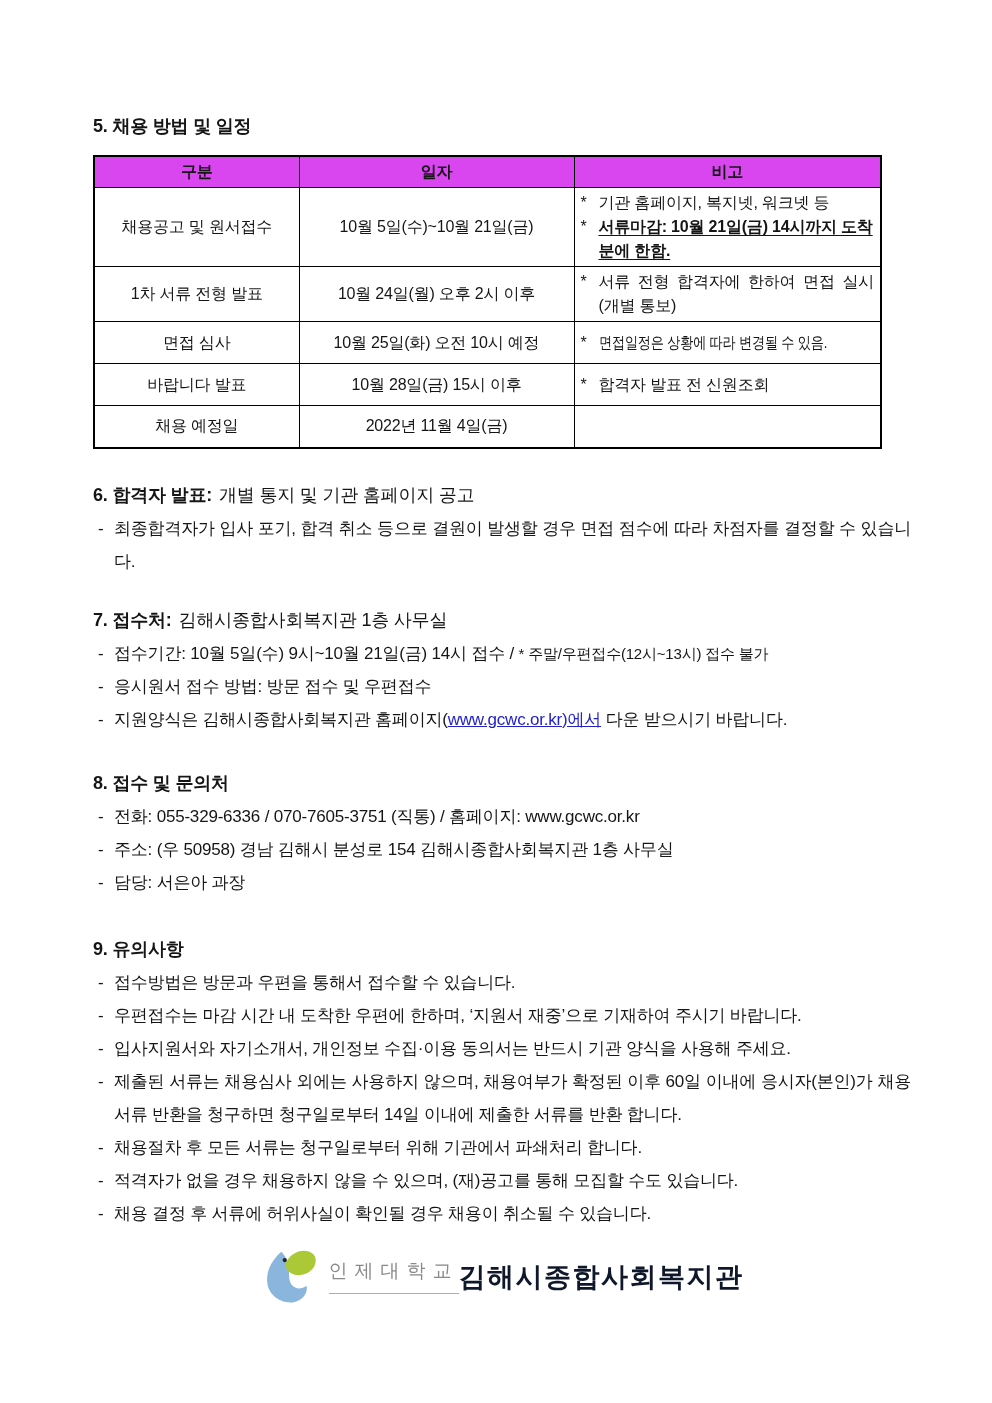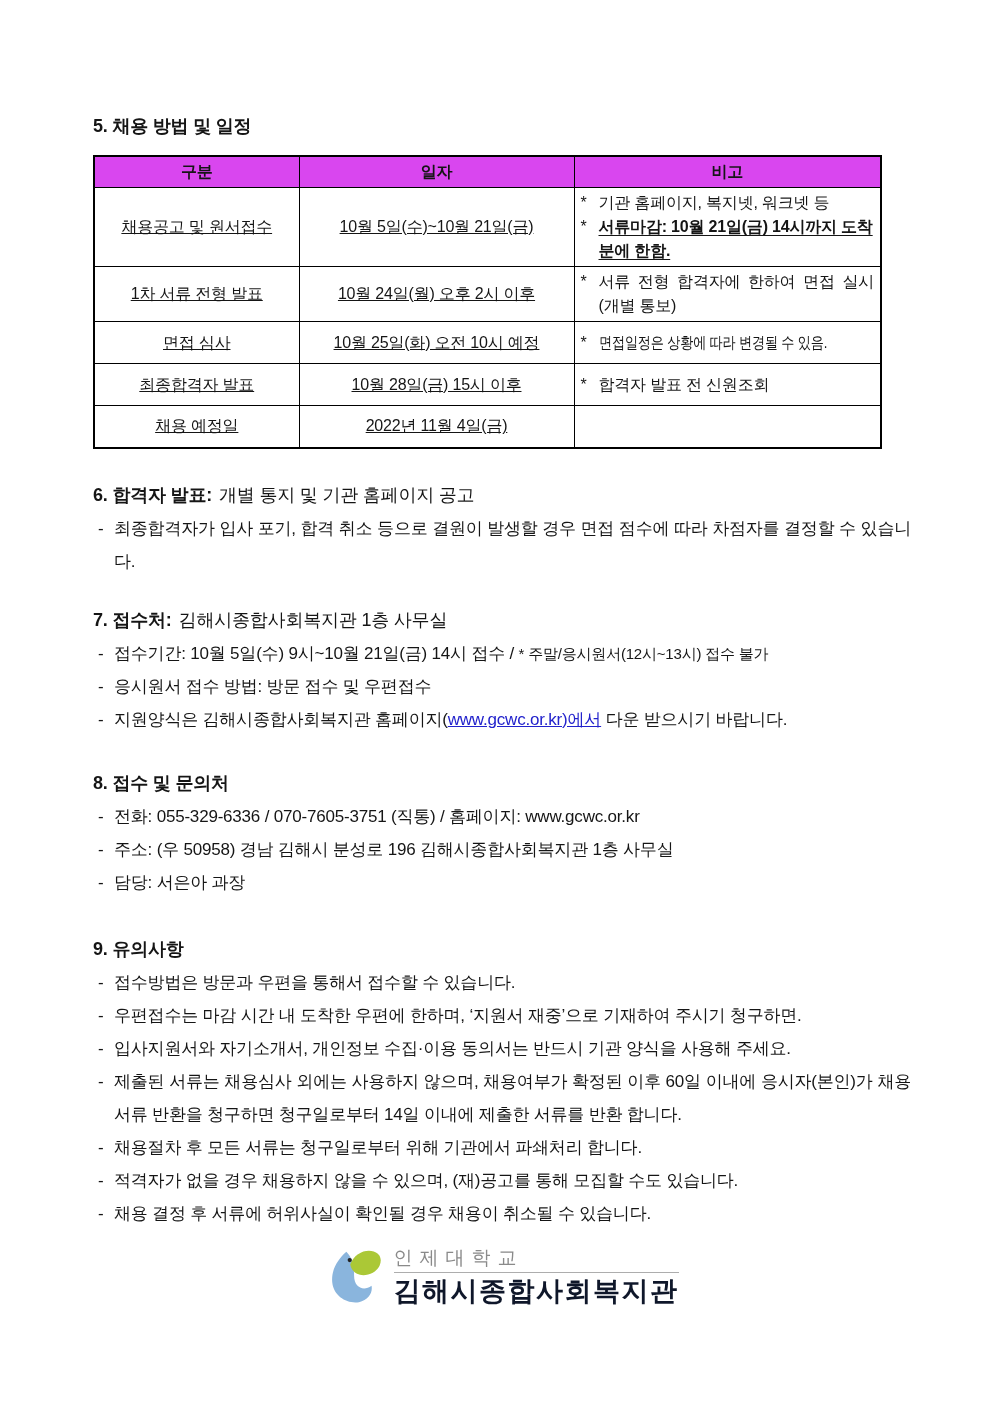--- a/index.html
+++ b/index.html
@@ -9,21 +9,21 @@
 
   .sec-head{font-size:18px;font-weight:bold;line-height:33px;white-space:nowrap;}
   .sec-head .ht{font-weight:normal;margin-left:7px;}
 
   
   table.sched{border-collapse:collapse;width:787px;margin-top:12px;table-layout:fixed;}
   table.sched,table.sched th,table.sched td{border:1px solid #000;}
   table.sched{border-width:2px;}
   table.sched th{background:#d946ef;font-size:16px;font-weight:bold;height:30px;padding:0;}
   table.sched td{font-size:16px;line-height:24px;padding:3px 6px;vertical-align:middle;}
-  td.c-cat,td.c-date{text-align:center;text-decoration:underline;}
+  td.c-cat,td.c-date{text-align:center;}
   td.c-rem{padding-left:8px;}
   .rem{display:flex;align-items:flex-start;}
   .rem .mk{width:18px;flex:0 0 18px;text-align:left;}
   .rem .rt{flex:1;word-break:break-all;}
   .rem .rt.justify{text-align:justify;}
   .rem .rt.bu{font-weight:bold;text-decoration:underline;text-underline-offset:3px;}
   .rem .rt.condensed{transform:scaleX(0.82);transform-origin:left center;white-space:nowrap;}
   tr.h74{height:74px;} tr.h52{height:52px;} tr.h42{height:42px;padding-left:36px;}
 
   
@@ -35,21 +35,21 @@
   .bullet .bt.justify{text-align:justify;}
   .link{color:#2222cc;text-decoration:underline;cursor:pointer;}
   .note-small{font-size:15px;}
 
   .gap26{margin-bottom:26px;} .gap31{margin-bottom:31px;}
   .gap34{margin-bottom:34px;}
 
   
   .logo{display:flex;justify-content:center;align-items:center;margin-top:16px;}
   .logo-mark{width:62px;height:62px;margin-right:6px;flex:0 0 62px;}
-  .logo-text{display:flex;flex-direction:column;}
+  .logo-text{display:flex;flex-direction:row;}
   .logo-univ{font-size:19px;color:#8a8a8a;letter-spacing:7px;line-height:24px;
              border-bottom:1px solid #adadad;padding-bottom:2px;}
   .logo-center{font-size:27px;font-weight:bold;color:#0f172a;letter-spacing:1.5px;line-height:34px;margin-top:1px;text-align:right;}
 </style>
 </head>
 <body>
 
 <div class="page">
   <div class="content">
 
@@ -99,21 +99,21 @@
           <td class="c-cat">면접 심사</td>
           <td class="c-date">10월 25일(화) 오전 10시 예정</td>
           <td class="c-rem">
             <div class="rem">
               <span class="mk">*</span>
               <div class="rt condensed">면접일정은 상황에 따라 변경될 수 있음.</div>
             </div>
           </td>
         </tr>
         <tr class="h42">
-          <td class="c-cat">최종합격자 발표</td>
+          <td class="c-cat">바랍니다 발표</td>
           <td class="c-date">10월 28일(금) 15시 이후</td>
           <td class="c-rem">
             <div class="rem">
               <span class="mk">*</span>
               <div class="rt">합격자 발표 전 신원조회</div>
             </div>
           </td>
         </tr>
         <tr class="h42">
           <td class="c-cat">채용 예정일</td>
@@ -132,21 +132,21 @@
         <div class="bt justify">최종합격자가 입사 포기, 합격 취소 등으로 결원이 발생할 경우 면접 점수에 따라 차점자를 결정할 수 있습니다.</div>
       </div>
     </div>
 
     <div class="section gap31">
       <div class="sec-head">
         <span class="hb">7. 접수처:</span><span class="ht">김해시종합사회복지관 1층 사무실</span>
       </div>
       <div class="bullet">
         <span class="mk">-</span>
-        <div class="bt"><span>접수기간: 10월 5일(수) 9시~10월 21일(금) 14시 접수 / </span><span class="note-small">* 주말/응시원서(12시~13시) 접수 불가</span></div>
+        <div class="bt"><span>접수기간: 10월 5일(수) 9시~10월 21일(금) 14시 접수 / </span><span class="note-small">* 주말/우편접수(12시~13시) 접수 불가</span></div>
       </div>
       <div class="bullet">
         <span class="mk">-</span>
         <div class="bt">응시원서 접수 방법: 방문 접수 및 우편접수</div>
       </div>
       <div class="bullet">
         <span class="mk">-</span>
         <div class="bt"><span>지원양식은 김해시종합사회복지관 홈페이지(</span><a class="link">www.gcwc.or.kr)에서</a><span> 다운 받으시기 바랍니다.</span></div>
       </div>
     </div>
@@ -154,39 +154,39 @@
     <div class="section gap34">
       <div class="sec-head">
         <span class="hb">8. 접수 및 문의처</span>
       </div>
       <div class="bullet">
         <span class="mk">-</span>
         <div class="bt">전화: 055-329-6336 / 070-7605-3751 (직통) / 홈페이지: www.gcwc.or.kr</div>
       </div>
       <div class="bullet">
         <span class="mk">-</span>
-        <div class="bt">주소: (우 50958) 경남 김해시 분성로 196 김해시종합사회복지관 1층 사무실</div>
+        <div class="bt">주소: (우 50958) 경남 김해시 분성로 154 김해시종합사회복지관 1층 사무실</div>
       </div>
       <div class="bullet">
         <span class="mk">-</span>
         <div class="bt">담당: 서은아 과장</div>
       </div>
     </div>
 
     <div class="section">
       <div class="sec-head">
         <span class="hb">9. 유의사항</span>
       </div>
       <div class="bullet">
         <span class="mk">-</span>
         <div class="bt">접수방법은 방문과 우편을 통해서 접수할 수 있습니다.</div>
       </div>
       <div class="bullet">
         <span class="mk">-</span>
-        <div class="bt">우편접수는 마감 시간 내 도착한 우편에 한하며, ‘지원서 재중’으로 기재하여 주시기 청구하면.</div>
+        <div class="bt">우편접수는 마감 시간 내 도착한 우편에 한하며, ‘지원서 재중’으로 기재하여 주시기 바랍니다.</div>
       </div>
       <div class="bullet">
         <span class="mk">-</span>
         <div class="bt">입사지원서와 자기소개서, 개인정보 수집·이용 동의서는 반드시 기관 양식을 사용해 주세요.</div>
       </div>
       <div class="bullet">
         <span class="mk">-</span>
         <div class="bt justify">제출된 서류는 채용심사 외에는 사용하지 않으며, 채용여부가 확정된 이후 60일 이내에 응시자(본인)가 채용서류 반환을 청구하면 청구일로부터 14일 이내에 제출한 서류를 반환 합니다.</div>
       </div>
       <div class="bullet">

